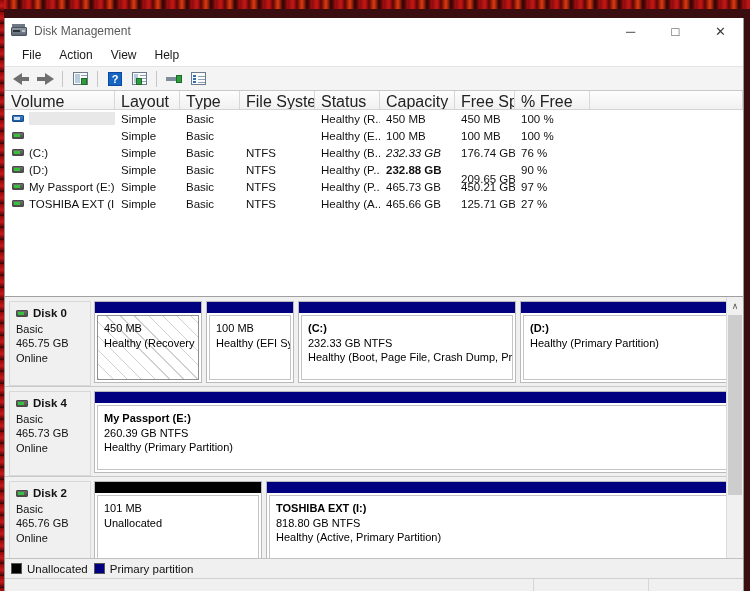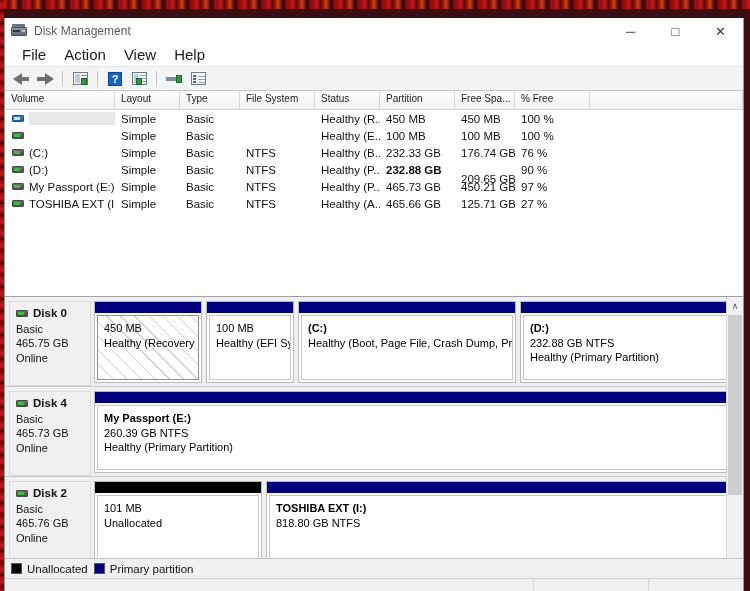--- a/index.html
+++ b/index.html
@@ -37,21 +37,21 @@
   .title-icon .led{position:absolute;left:11px;top:6px;width:3px;height:2px;background:#b9c4cf;}
   .title-icon .cap{position:absolute;left:1px;top:0px;width:13px;height:3px;background:#6e7884;}
   #title-text{margin-left:7px;font-size:12px;color:#5a5a5a;}
   #win-controls{position:absolute;right:0;top:0;display:flex;height:26px;}
   .winbtn{width:45px;height:26px;display:flex;align-items:center;justify-content:center;
     font-size:13px;color:#3d3d3d;cursor:default;}
 
   
   #menubar{height:21px;background:#ffffff;display:flex;align-items:center;
     padding-left:8px;border-bottom:1px solid #ffffff;}
-  .menu-item{padding:2px 9px;font-size:15px;color:#1a1a1a;cursor:default;}
+  .menu-item{padding:2px 9px;font-size:12px;color:#1a1a1a;cursor:default;}
 
   
   #toolbar{height:23px;background:#f4f4f4;border-top:1px solid #e4e4e4;
     border-bottom:1px solid #c8c8c8;display:flex;align-items:center;padding-left:5px;gap:2px;}
   .tbtn{width:22px;height:20px;display:flex;align-items:center;justify-content:center;cursor:default;}
   .tsep{width:1px;height:16px;background:#c6c6c6;margin:0 4px;}
   .arrow{width:0;height:0;border-top:6px solid transparent;border-bottom:6px solid transparent;}
   .arrow.left{border-right:9px solid #6f6f6f;}
   .arrow.right{border-left:9px solid #6f6f6f;}
   .arrow-wrap{position:relative;width:17px;height:12px;display:flex;align-items:center;}
@@ -68,21 +68,21 @@
   .ic-list{width:15px;height:13px;border:1px solid #6d7c8c;background:#fbfbfb;position:relative;box-sizing:border-box;}
   .ic-list .d{position:absolute;left:1.5px;width:3px;height:2px;background:#2f6fb5;}
   .ic-list .r{position:absolute;left:6px;width:7px;height:1px;background:#8aa0b5;}
 
   
   #vol-list{background:#ffffff;height:205px;position:relative;overflow:hidden;
     border-bottom:1px solid #a0a0a0;}
   #vol-head{display:flex;height:18px;background:linear-gradient(#fdfdfd,#f1f1f1);
     border-bottom:1px solid #d4d4d4;}
   .vh{border-right:1px solid #d7d7d7;box-sizing:border-box;padding:2px 0 0 6px;
-    font-size:10px;color:#222;overflow:hidden;white-space:nowrap;cursor:default;}
+    font-size:16px;color:#222;overflow:hidden;white-space:nowrap;cursor:default;}
   .vrow{display:flex;height:17px;align-items:center;cursor:default;}
   .vcell{box-sizing:border-box;padding-left:6px;font-size:11.5px;color:#111;
     overflow:hidden;white-space:nowrap;}
   .vcell.vol{display:flex;align-items:center;gap:5px;padding-left:7px;}
   .drive-ic{width:12px;height:7px;border:1px solid #4a4a4a;background:linear-gradient(#6f6f6f,#4c4c4c);
     position:relative;box-sizing:border-box;flex:none;border-radius:1px;}
   .drive-ic i{position:absolute;left:1px;top:1px;width:6px;height:3px;background:#37c13a;display:block;}
   .drive-ic.sel{background:linear-gradient(#3f7fc4,#1f5ea8);border-color:#174a86;}
   .drive-ic.sel i{background:#cfe4f7;}
   .namehl{background:#e8e8e8;height:13px;display:inline-block;width:95px;}
@@ -219,21 +219,21 @@
     </div>
   </div>
 
   <div id="vol-list">
     <div id="vol-head">
       <div class="vh" style="width:110px">Volume</div>
       <div class="vh" style="width:65px">Layout</div>
       <div class="vh" style="width:60px">Type</div>
       <div class="vh" style="width:75px">File System</div>
       <div class="vh" style="width:65px">Status</div>
-      <div class="vh" style="width:75px">Partition</div>
+      <div class="vh" style="width:75px">Capacity</div>
       <div class="vh" style="width:60px">Free Spa...</div>
       <div class="vh" style="width:75px">% Free</div>
       <div class="vh" style="flex:1"></div>
     </div>
     <div id="vol-body">
         <div class="vrow">
           <div class="vcell vol" style="width: 110px;">
             <span class="drive-ic sel">
               <i></i>
             </span>
@@ -266,21 +266,21 @@
           <div class="vcell vol" style="width: 110px;">
             <span class="drive-ic">
               <i></i>
             </span>
             <span>(C:)</span>
           </div>
           <div class="vcell" style="width: 65px;">Simple</div>
           <div class="vcell" style="width: 60px;">Basic</div>
           <div class="vcell" style="width: 75px;">NTFS</div>
           <div class="vcell" style="width: 65px;">Healthy (B...</div>
-          <div class="vcell" style="width: 75px;">232.33 GB</div>
+          <div class="vcell" style="width: 75px; font-style: italic;">232.33 GB</div>
           <div class="vcell" style="width: 60px;">176.74 GB</div>
           <div class="vcell" style="width: 75px;">76 %</div>
         </div>
         <div class="vrow">
           <div class="vcell vol" style="width: 110px;">
             <span class="drive-ic">
               <i></i>
             </span>
             <span>(D:)</span>
           </div>
@@ -351,28 +351,28 @@
               <div class="cap"></div>
               <div class="bd">
                 <div class="pline">100 MB</div>
                 <div class="pline">Healthy (EFI Sys</div>
               </div>
             </div>
             <div class="part" style="width: 218px;">
               <div class="cap"></div>
               <div class="bd">
                 <div class="pname pline">(C:)</div>
+                <div class="pline">232.33 GB NTFS</div>
                 <div class="pline">Healthy (Boot, Page File, Crash Dump, Primary</div>
               </div>
             </div>
             <div class="part" style="width: 218px;">
               <div class="cap"></div>
               <div class="bd">
                 <div class="pname pline">(D:)</div>
-                <div class="pline">232.88 GB NTFS</div>
                 <div class="pline">Healthy (Primary Partition)</div>
               </div>
             </div>
           </div>
         </div>
         <div class="disk-row">
           <div class="disk-info">
             <div class="disk-title">
               <span class="drive-ic">
                 <i></i>
@@ -412,20 +412,21 @@
               <div class="bd">
                 <div class="pline">101 MB</div>
                 <div class="pline">Unallocated</div>
               </div>
             </div>
             <div class="part" style="width: 464px;">
               <div class="cap"></div>
               <div class="bd">
                 <div class="pname pline">TOSHIBA EXT  (I:)</div>
                 <div class="pline">818.80 GB NTFS</div>
+                <div class="pline">Healthy (Active, Primary Partition)</div>
               </div>
             </div>
           </div>
         </div>
         <div class="disk-row partial">
           <div class="disk-info">
             <div class="disk-title">
               <span>Disk 3</span>
             </div>
           </div>

